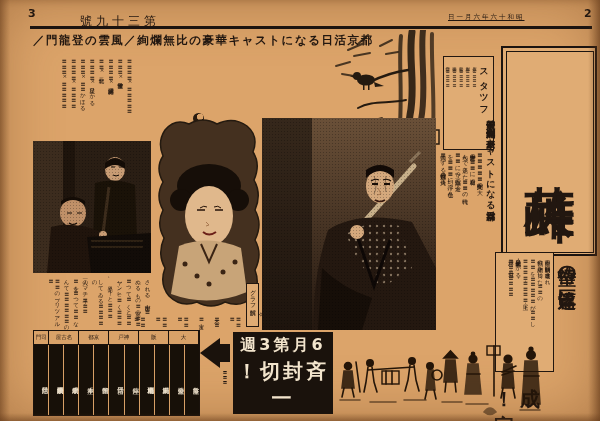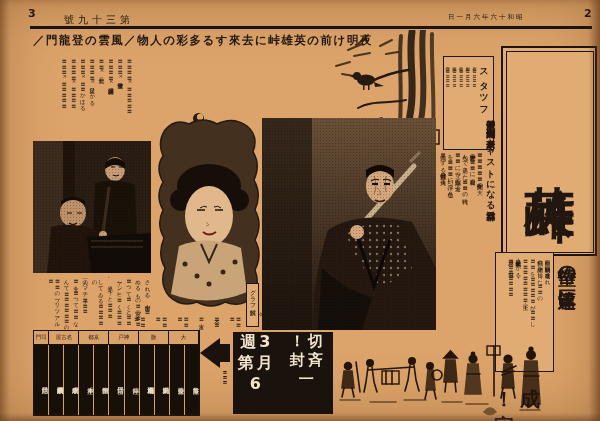--- a/index.html
+++ b/index.html
@@ -28,26 +28,26 @@
   .thcol{color:#efe2cc;font-size:6.5px;line-height:1.05;
     display:flex;justify-content:center;padding-top:3px;}
   .shade{pointer-events:none;}
 </style>
 </head>
 <body>
 
 <div id="page">
 
   <div class="abs b" style="left:28px;top:7px;font-size:11px;">3</div>
-  <div class="abs" style="left:64px;top:13px;font-size:10px;letter-spacing:4px;">號九十三第</div>
-  <div class="abs" style="left:448px;top:13px;font-size:6.5px;letter-spacing:2px;">日一月六年六十和昭</div>
+  <div class="abs" style="left:80px;top:13px;font-size:12px;letter-spacing:4px;">號九十三第</div>
+  <div class="abs" style="left:448px;top:13px;font-size:6.5px;letter-spacing:2px;text-decoration:underline;">日一月六年六十和昭</div>
   <div class="abs b" style="left:584px;top:7px;font-size:11px;">2</div>
   <div class="abs rule" style="left:30px;top:26px;width:562px;height:3px;"></div>
 
-  <div class="abs b" style="left:33px;top:33px;font-size:11.5px;letter-spacing:1.5px;">／門龍登の雲風／物人の彩多るす來去に峠雄英の前け明夜</div>
+  <div class="abs b" style="left:33px;top:33px;font-size:11.5px;letter-spacing:1.5px;">／門龍登の雲風／絢爛無比の豪華キャストになる日活京都</div>
 
   <div class="abs cols tiny" style="left:33px;top:56px;width:100px;height:84px;">
       <div>〓〓〓〓×〓〓〓〓〓</div>
       <div>〓〓〓×宮城千賀子</div>
       <div>〓〓〓〓×澤村國太郎</div>
       <div>〓〓×北龍二</div>
       <div>〓〓〓〓×星ひかる</div>
       <div>〓〓〓×〓〓かほる</div>
       <div>〓〓〓〓×〓〓〓〓</div>
       <div>〓〓〓×〓〓〓〓〓</div>
@@ -221,23 +221,23 @@
         <div style="line-height:1.15;margin-block-end:1px;">澤村〓〓・宮城〓〓〓〓〓</div>
       </div>
   </div>
   <div class="abs v b" style="left:557px;top:251px;height:148px;font-size:18.5px;line-height:1.05;letter-spacing:1px;">待望の巨篇遂に</div>
   <div class="abs b" style="left:494px;top:386px;width:62px;font-size:20px;letter-spacing:6px;">！成完</div>
 
   <div class="abs" style="left:200px;top:338px;width:0;height:0;border-top:15px solid transparent;border-bottom:15px solid transparent;border-right:20px solid #1a120c;"></div>
   <div class="abs" style="left:220px;top:344px;width:10px;height:18px;background:#1a120c;"></div>
   <div class="abs v" style="left:222px;top:368px;height:26px;font-size:5px;">〓〓〓</div>
 
-  <div class="abs banner" style="left:233px;top:332px;width:100px;height:82px;display:flex;flex-direction:row;justify-content:center;gap:2px;">
+  <div class="abs banner" style="left:233px;top:332px;width:100px;height:82px;display:flex;flex-direction:column;justify-content:center;gap:2px;">
       <div class="b" style="text-align:center;font-size:16px;letter-spacing:3px;">週3第月6</div>
-      <div class="b" style="text-align:center;font-size:15px;letter-spacing:3px;">！切封斉一</div>
+      <div class="b" style="text-align:center;font-size:20px;letter-spacing:3px;">！切封斉一</div>
     </div>
 
   <div class="abs" style="left:33px;top:330px;width:165px;height:84px;border:1px solid #1a120c;">
     <div style="display:flex;height:13px;border-bottom:1px solid #1a120c;background:#1a120c;">
         <div class="hdrcell" style="flex:1;">門司</div>
         <div class="hdrcell" style="flex: 2 1 0%;">屋古名</div>
         <div class="hdrcell" style="flex: 2 1 0%;">都京</div>
         <div class="hdrcell" style="flex: 2 1 0%;">戸神</div>
         <div class="hdrcell" style="flex: 2 1 0%;">阪</div>
         <div class="hdrcell" style="flex: 2 1 0%;">大</div>

